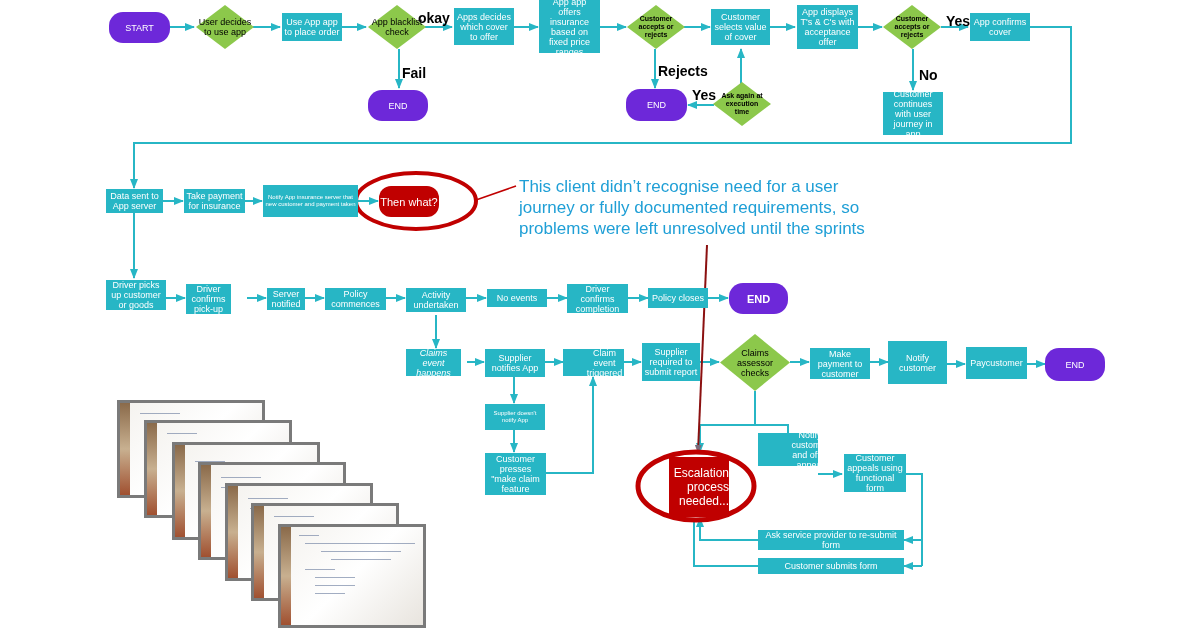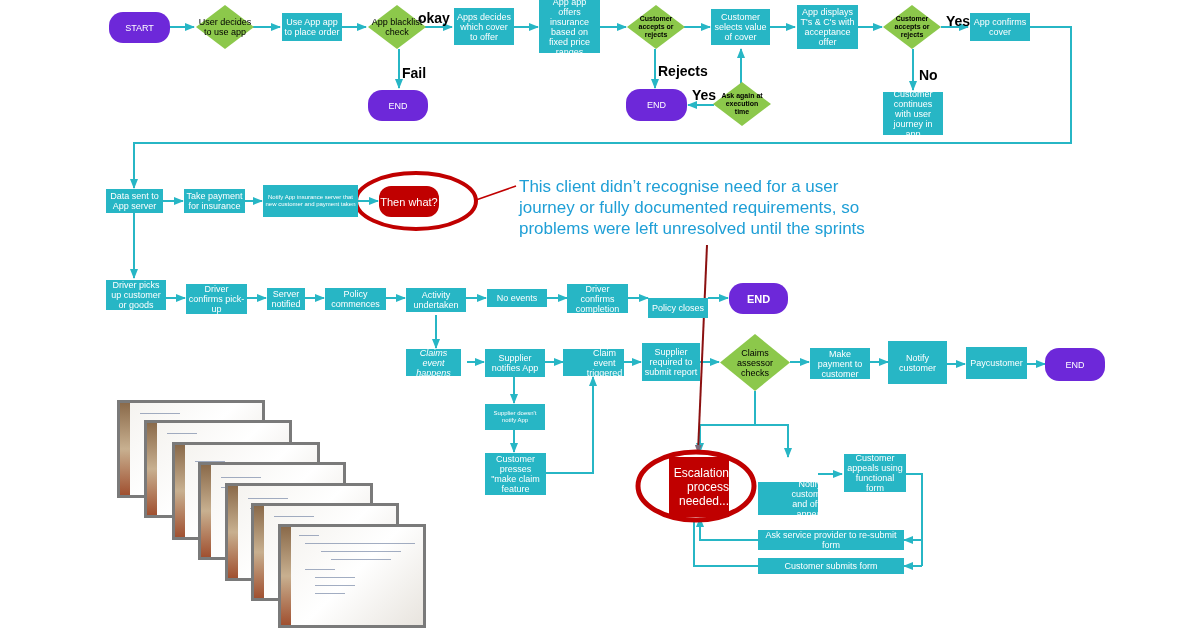--- a/index.html
+++ b/index.html
@@ -146,48 +146,48 @@
 <div class="box small" style="left:263px;top:185px;width:95px;height:32px;">Notify App insurance server that new customer and payment taken</div>
 <div class="red-term" style="left:379px;top:186px;width:60px;height:31px;">Then what?</div>
 
 <div class="annotation" style="left:519px;top:176px;width:400px;">
   <div>This client didn’t recognise need for a user</div>
   <div>journey or fully documented requirements, so</div>
   <div>problems were left unresolved until the sprints</div>
 </div>
 
 <div class="box" style="left:106px;top:280px;width:60px;height:30px;">Driver picks up customer or goods</div>
-<div class="box" style="left:186px;top:284px;width:61px;height:30px;">Driver confirms pick-up</div>
+<div class="box" style="left:186px;top:284px;width:45px;height:30px;">Driver confirms pick-up</div>
 <div class="box" style="left:267px;top:288px;width:38px;height:22px;">Server notified</div>
 <div class="box" style="left:325px;top:288px;width:61px;height:22px;">Policy commences</div>
 <div class="box" style="left:406px;top:288px;width:60px;height:24px;">Activity undertaken</div>
 <div class="box" style="left:487px;top:289px;width:60px;height:18px;">No events</div>
 <div class="box" style="left:567px;top:284px;width:61px;height:29px;">Driver confirms completion</div>
-<div class="box" style="left:648px;top:288px;width:60px;height:20px;margin-top:10px;">Policy closes</div>
+<div class="box" style="left:648px;top:288px;width:60px;height:20px;">Policy closes</div>
 <div class="term bold" style="left:729px;top:283px;width:59px;height:31px;">END</div>
 
 <div class="box" style="left:406px;top:349px;width:55px;height:27px;font-style:italic;">Claims event happens</div>
 <div class="box" style="left:485px;top:349px;width:60px;height:28px;">Supplier notifies App</div>
 <div class="box small" style="left:485px;top:404px;width:60px;height:26px;">Supplier doesn't notify App</div>
 <div class="box" style="left:485px;top:453px;width:61px;height:42px;">Customer presses "make claim feature</div>
 <div class="box" style="left:563px;top:349px;width:61px;height:27px;padding-left:24px;">Claim event triggered</div>
 <div class="box" style="left:642px;top:343px;width:58px;height:38px;">Supplier required to submit report</div>
 <div class="dia" style="left:720px;top:334px;width:70px;height:57px;">
   <svg width="70" height="57">
       <polygon points="35,0 70,28.5 35,57 0,28.5" fill="#8cc84b"></polygon>
     </svg>
   <span style="width:46px;">Claims assessor checks</span>
 </div>
 <div class="box" style="left:810px;top:348px;width:60px;height:31px;">Make payment to customer</div>
 <div class="box" style="left:888px;top:341px;width:59px;height:43px;">Notify customer</div>
 <div class="box" style="left:966px;top:347px;width:61px;height:32px;">Paycustomer</div>
 <div class="term" style="left:1045px;top:348px;width:60px;height:33px;">END</div>
 
 <div class="red-box" style="left:669px;top:457px;width:60px;height:60px;">Escalation process needed...</div>
-<div class="box" style="left:758px;top:482px;width:60px;height:33px;padding-left:46px;">Notify customer and offer appeal</div>
+<div class="box" style="left:758px;top:433px;width:60px;height:33px;padding-left:46px;">Notify customer and offer appeal</div>
 <div class="box" style="left:844px;top:454px;width:62px;height:38px;">Customer appeals using functional form</div>
 <div class="box" style="left:758px;top:530px;width:146px;height:20px;">Ask service provider to re-submit form</div>
 <div class="box" style="left:758px;top:558px;width:146px;height:16px;">Customer submits form</div>
 
 <div style="position:absolute;left:0;top:0;">
   <div class="photo" style="left:117px;top:400px;width:148px;height:98px;">
       <div class="edge"></div>
       <div class="ln" style="left:20px;top:10px;width:40px;"></div>
       <div class="ln" style="left:26px;top:22px;width:50px;"></div>
     </div>

